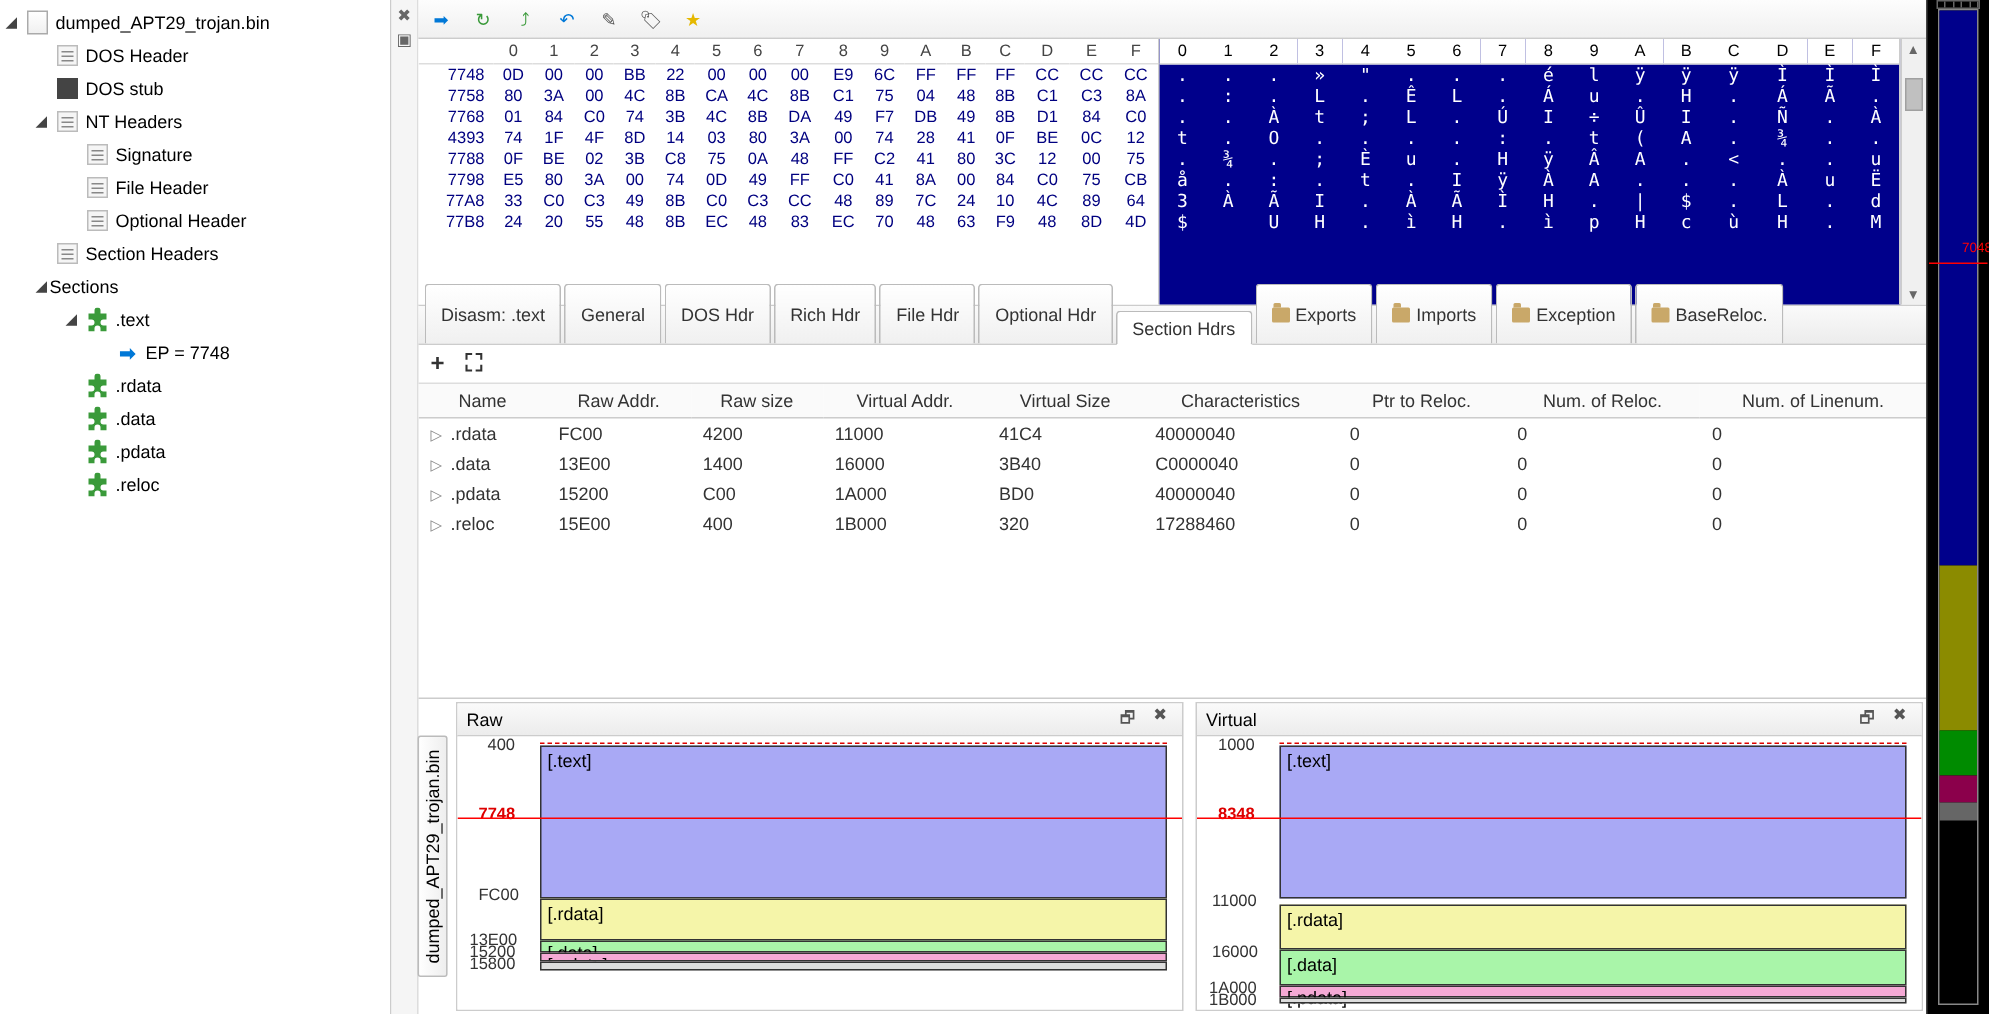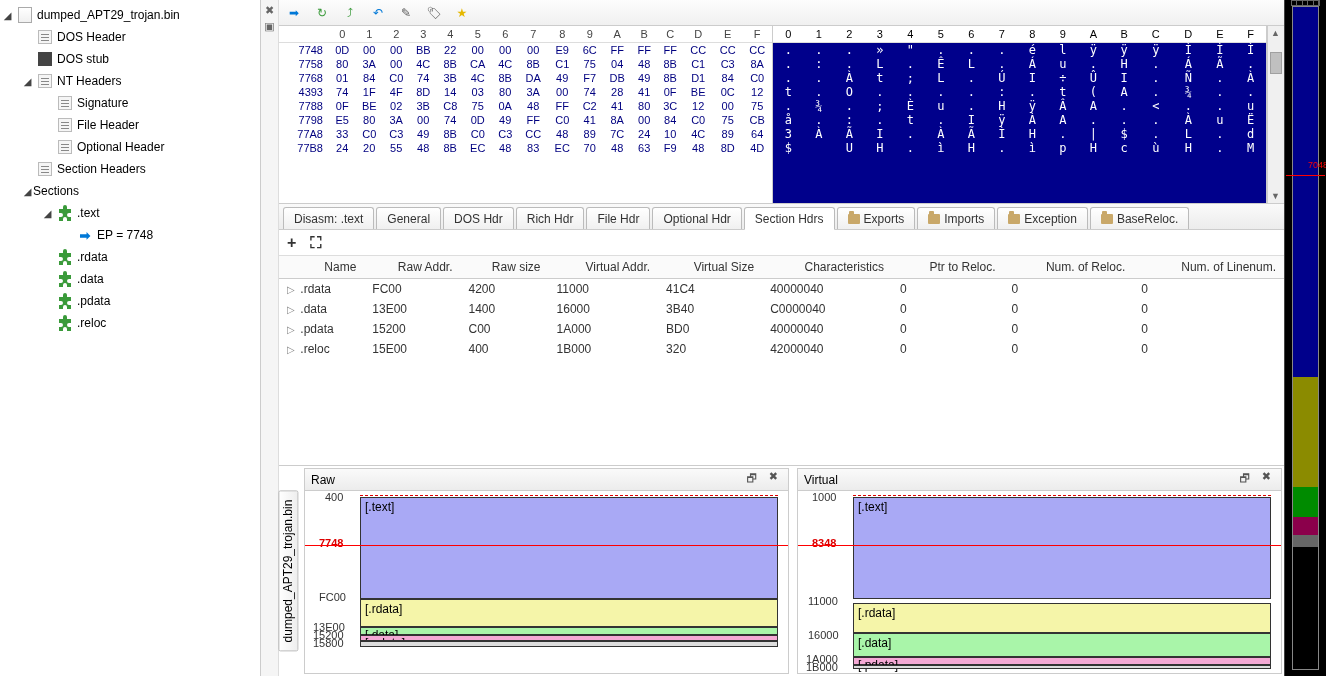--- a/index.html
+++ b/index.html
@@ -34,29 +34,29 @@
 .hex-scroll::before { content:"▲"; position:absolute; top:2px; left:3px; font-size:9px; color:#666;}
 .hex-scroll::after { content:"▼"; position:absolute; bottom:2px; left:3px; font-size:9px; color:#666;}
 .hex-scroll-thumb { position:absolute; top:26px; left:2px; right:2px; height:22px; background:#c0c0c0; border:1px solid #a0a0a0;}
 table.hex { border-collapse:collapse; width:100%; }
 table.hex th { font-weight:normal; color:#444; padding:2px 1px; font-size:11px; border-bottom:1px solid #ddd; background:#fff; }
 table.hex td { padding:1px 1px; font-size:11px; text-align:center; color:#000080; }
 table.hex td.off { color:#000080; text-align:right; padding-right:6px; padding-left:4px;}
 table.hex-ascii th { font-weight:normal; padding:2px 2px; background:#fff; color:#000; border-bottom:1px solid #ddd; font-size:11px;}
 table.hex-ascii td { padding:0 2px; color:#fff; font-size:12px; text-align:center; font-family:Consolas,monospace; letter-spacing:0;}
 .tabs { height:26px; background:linear-gradient(#fafafa,#ececec); border-bottom:1px solid #ccc; display:flex; align-items:flex-end; padding-left:4px;}
-.tab { padding:4px 10px; border:1px solid #bbb; border-bottom:none; background:linear-gradient(#fff,#f0f0f0); margin-right:2px; cursor:pointer; border-radius:3px 3px 0 0; font-size:11px; color:#333; display:flex; align-items:center; gap:4px; height:22px;}
+.tab { padding:4px 10px; border:1px solid #bbb; border-bottom:none; background:linear-gradient(#fff,#f0f0f0); margin-right:2px; cursor:pointer; border-radius:3px 3px 0 0; font-size:11px; color:#333; display:flex; align-items:center; gap:4px; height:40px;}
 .tab.active { background:#fff; border-bottom:1px solid #fff; position:relative; top:1px; height:23px;}
 .tab .folder-ico { width:12px; height:10px; background:#c9a869; border-radius:1px; position:relative;}
 .tab .folder-ico::before { content:""; position:absolute; top:-3px; left:1px; width:5px; height:3px; background:#c9a869; border-radius:1px 1px 0 0;}
 .sect-toolbar { height:26px; display:flex; align-items:center; padding:0 8px; gap:14px; border-bottom:1px solid #ddd;}
 .sect-btn { font-size:16px; color:#333; cursor:pointer; font-weight:bold;}
 .section-table-wrap { flex:0 0 auto; height:210px; overflow:auto; border-bottom:1px solid #ccc;}
 table.sections { width:100%; border-collapse:collapse; }
-table.sections th { text-align:right; padding:4px 8px; font-weight:normal; border-bottom:1px solid #ccc; background:#fafafa; font-size:12px; color:#333;}
+table.sections th { text-align:center; padding:4px 8px; font-weight:normal; border-bottom:1px solid #ccc; background:#fafafa; font-size:12px; color:#333;}
 table.sections td { padding:3px 8px; font-size:12px; color:#333; }
 .green { color:#228b22; }
 .blue { color:#0000dd; }
 .sec-caret { display:inline-block; width:10px; color:#888; font-size:10px;}
 .maps { flex:1; display:flex; gap:4px; min-height:0;}
 .map-tab-wrap { width:19px; display:flex; align-items:center; justify-content:center;}
 .map-tab-rot { transform:rotate(-90deg); white-space:nowrap; font-size:11px; background:linear-gradient(#fff,#eee); border:1px solid #bbb; padding:2px 8px; border-radius:2px;}
 .map-panel { flex:1; display:flex; flex-direction:column; border:1px solid #ccc; margin:2px; min-width:0;}
 .map-head { height:22px; background:linear-gradient(#fafafa,#ececec); border-bottom:1px solid #ccc; display:flex; align-items:center; padding:0 6px; justify-content:space-between;}
 .map-head-btns { display:flex; gap:4px; }
@@ -653,21 +653,21 @@
               <td>0</td>
               <td>0</td>
               <td>0</td>
             </tr>
             <tr class="row">
               <td><span class="sec-caret">▷</span> .reloc</td>
               <td class="green">15E00</td>
               <td>400</td>
               <td class="blue">1B000</td>
               <td>320</td>
-              <td>42000040</td>
+              <td>17288460</td>
               <td>0</td>
               <td>0</td>
               <td>0</td>
             </tr>
           </tbody>
         </table>
   </div>
 
   <div class="maps">
     <div class="map-tab-wrap">

